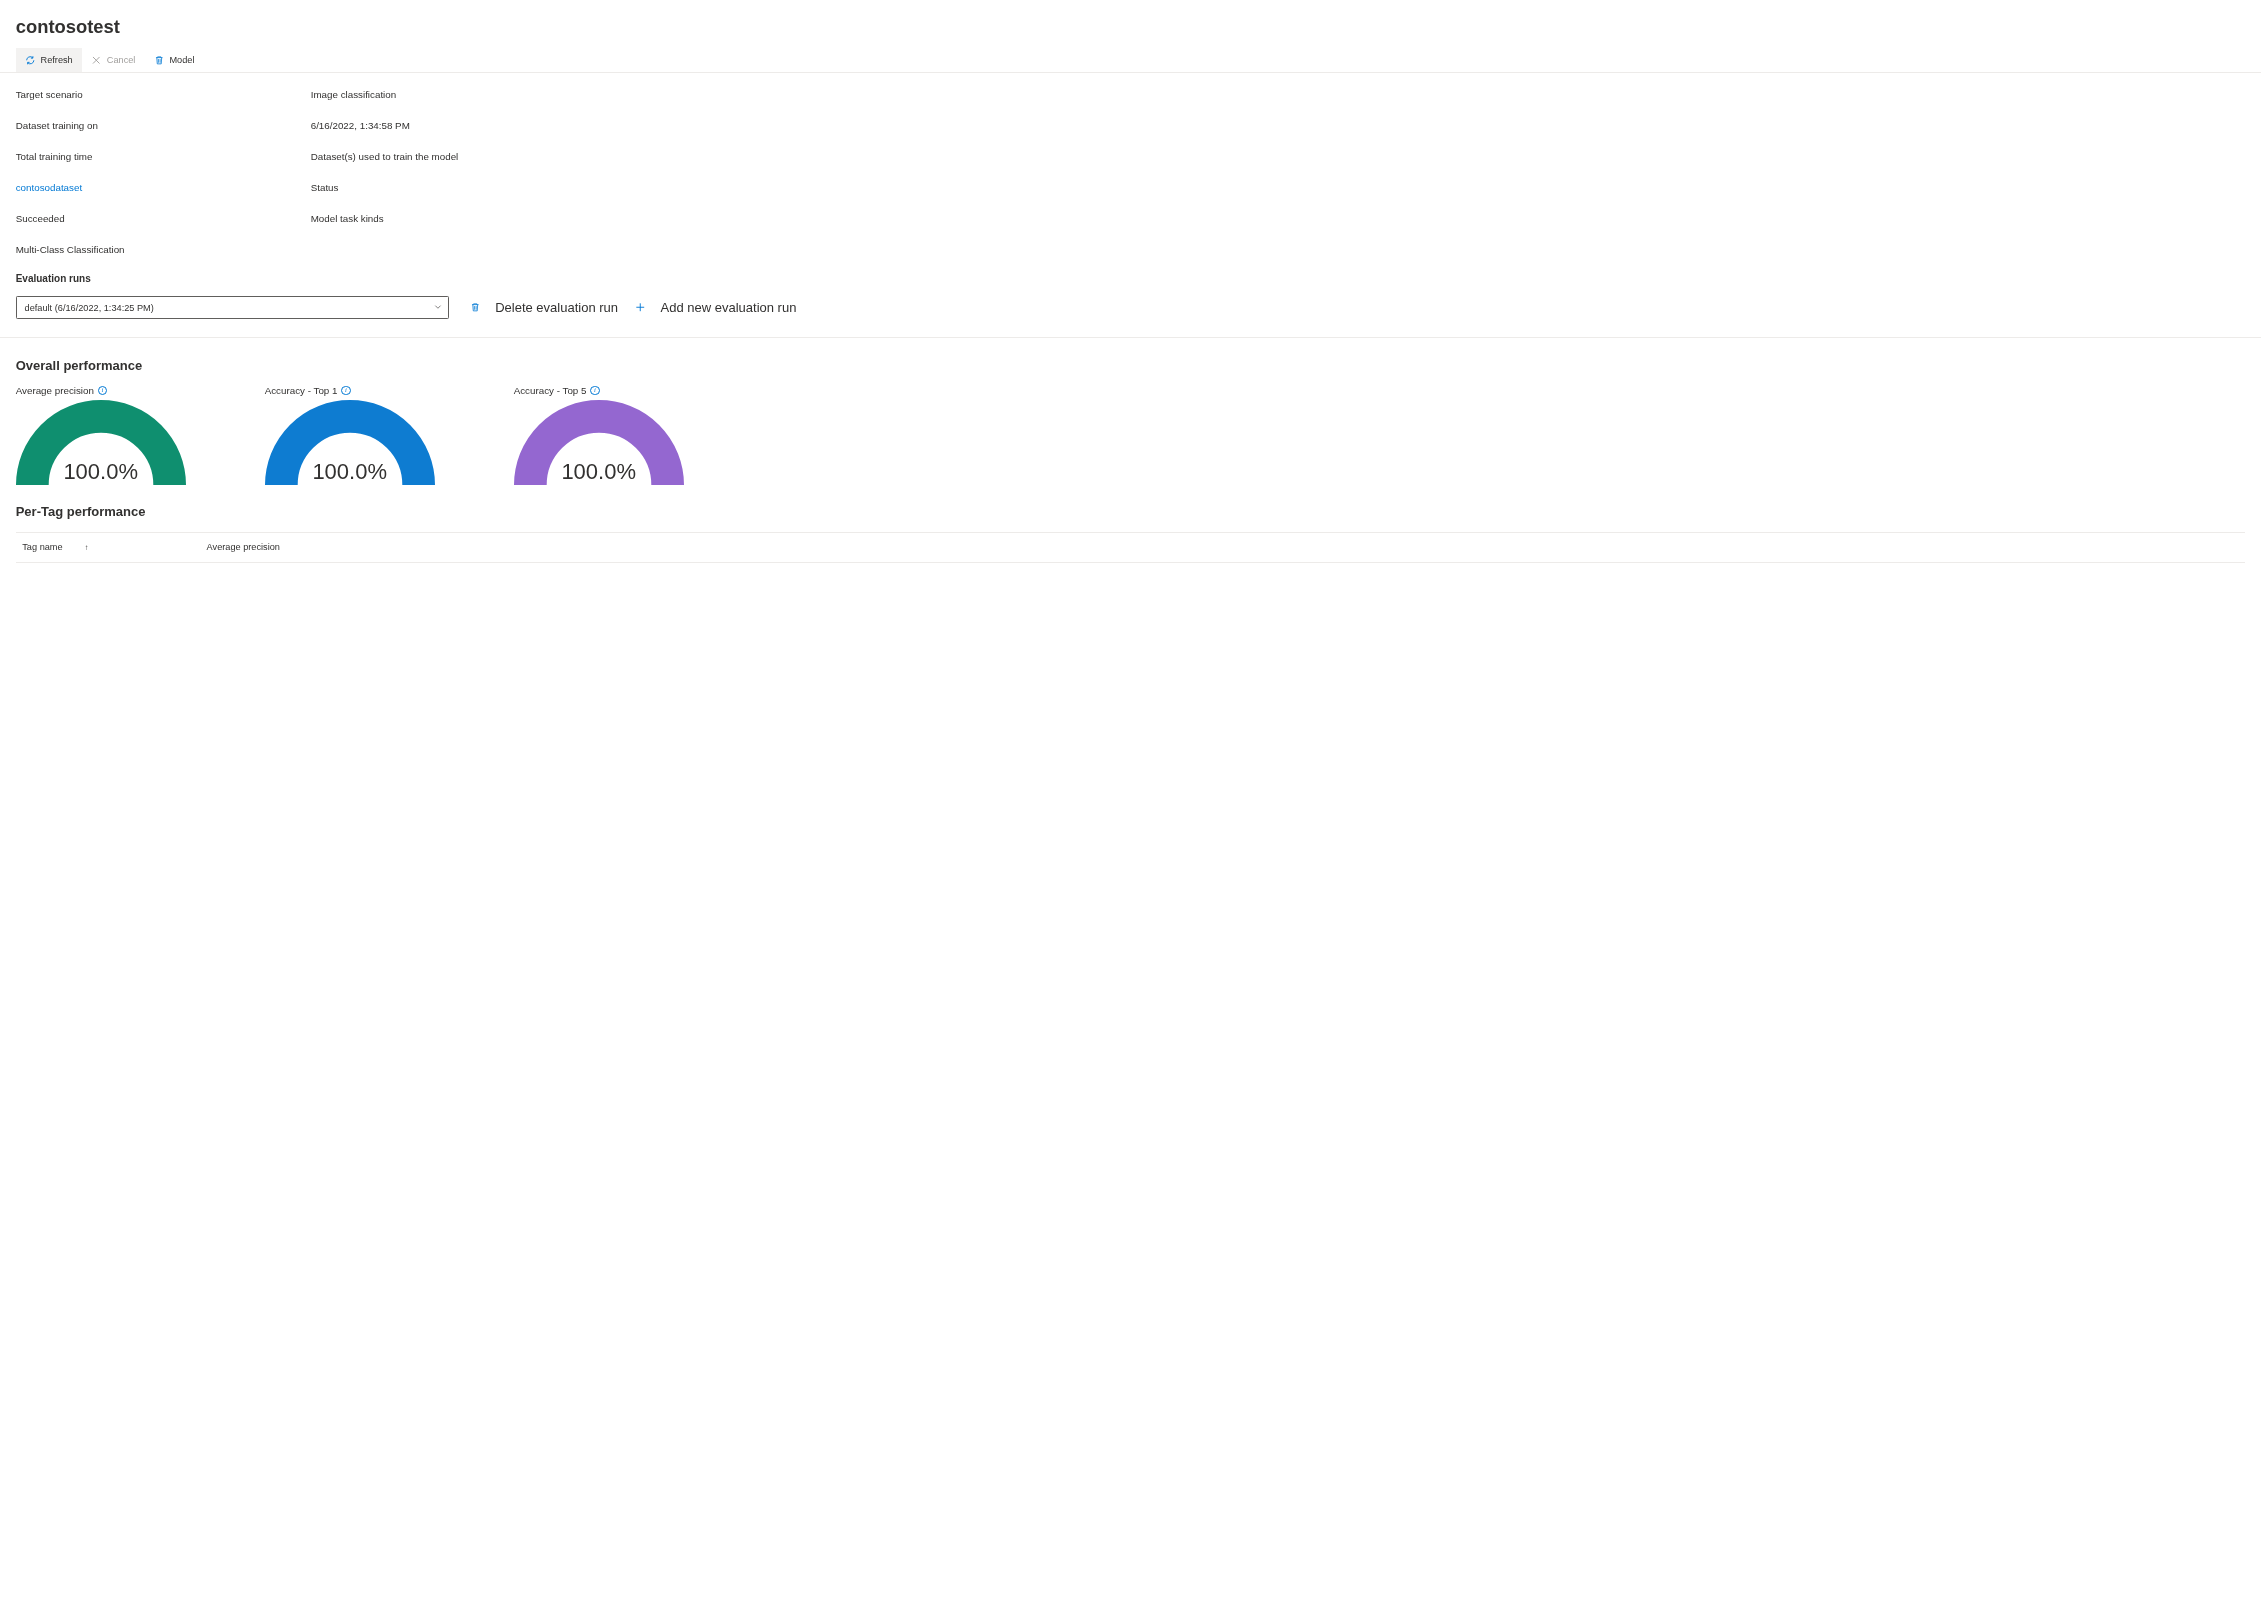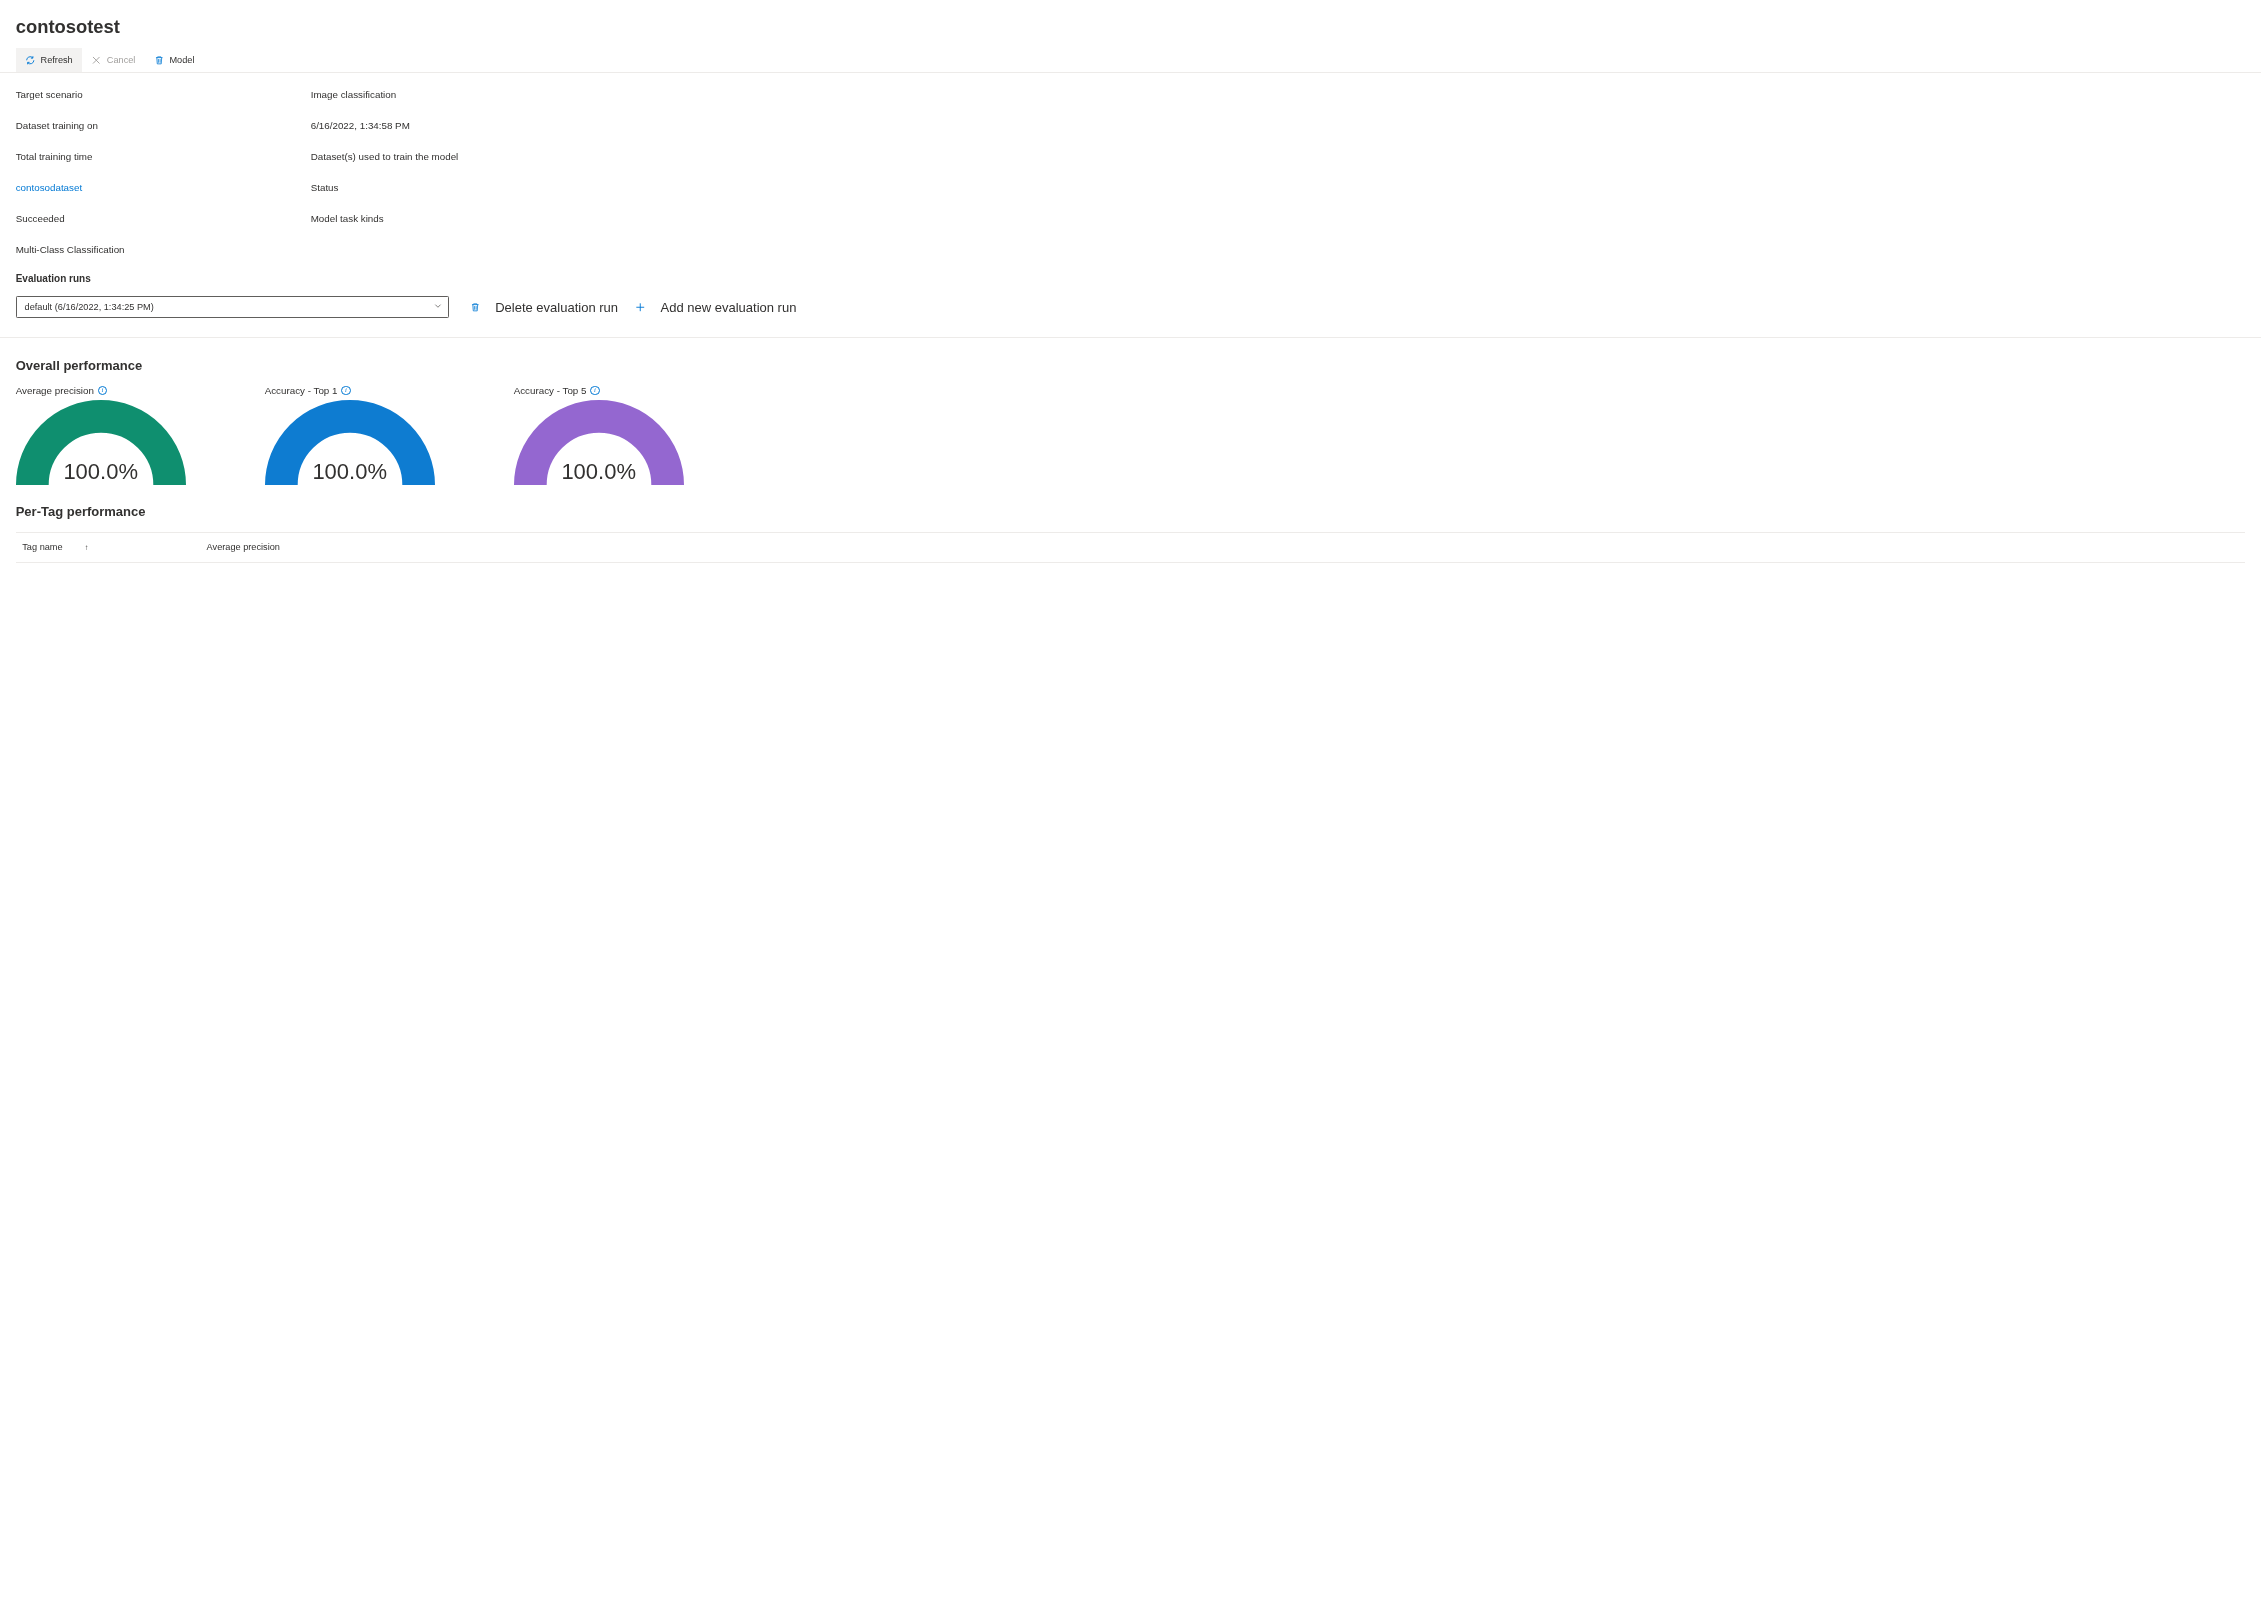--- a/index.html
+++ b/index.html
@@ -67,21 +67,21 @@
   .details-grid .value a { color: #0078d4; text-decoration: none; }
 
   h2.section-title {
     font-size: 10px;
     font-weight: 600;
     margin: 18.4px 0 9.2px 0;
   }
 
   .eval-row {
     display: flex;
-    align-items: flex-start;
+    align-items: flex-end;
     gap: 18.4px;
     border-bottom: 0.7px solid #edebe9;
     padding-bottom: 18.4px;
     margin: 12px -15.7px;
     padding-left: 15.7px;
     padding-right: 15.7px;
   }
   .eval-select {
     position: relative;
     width: 433px;

